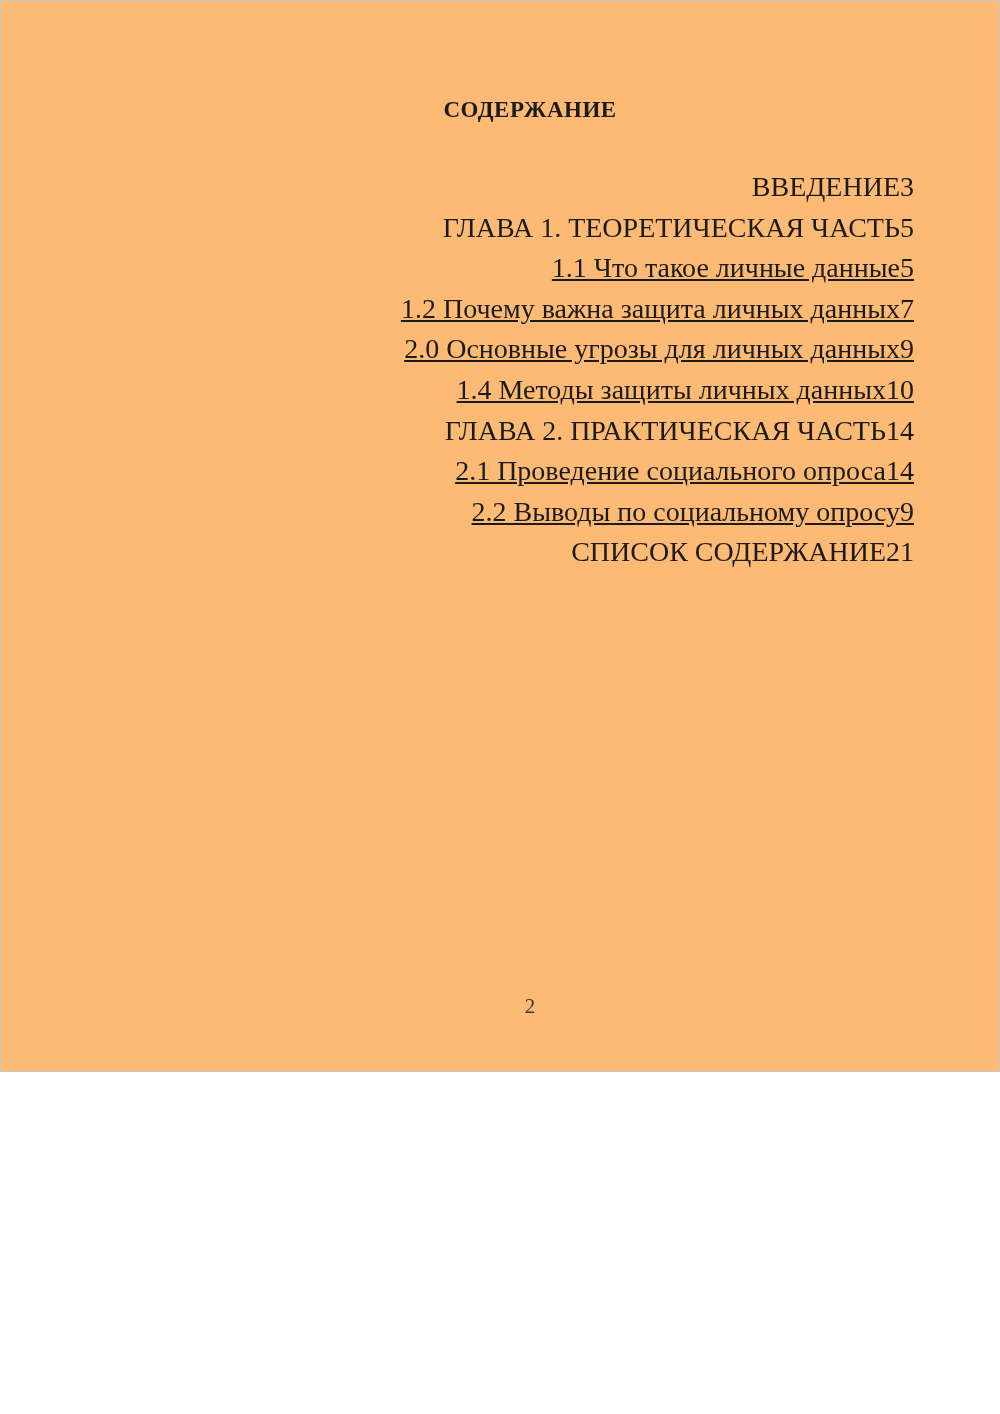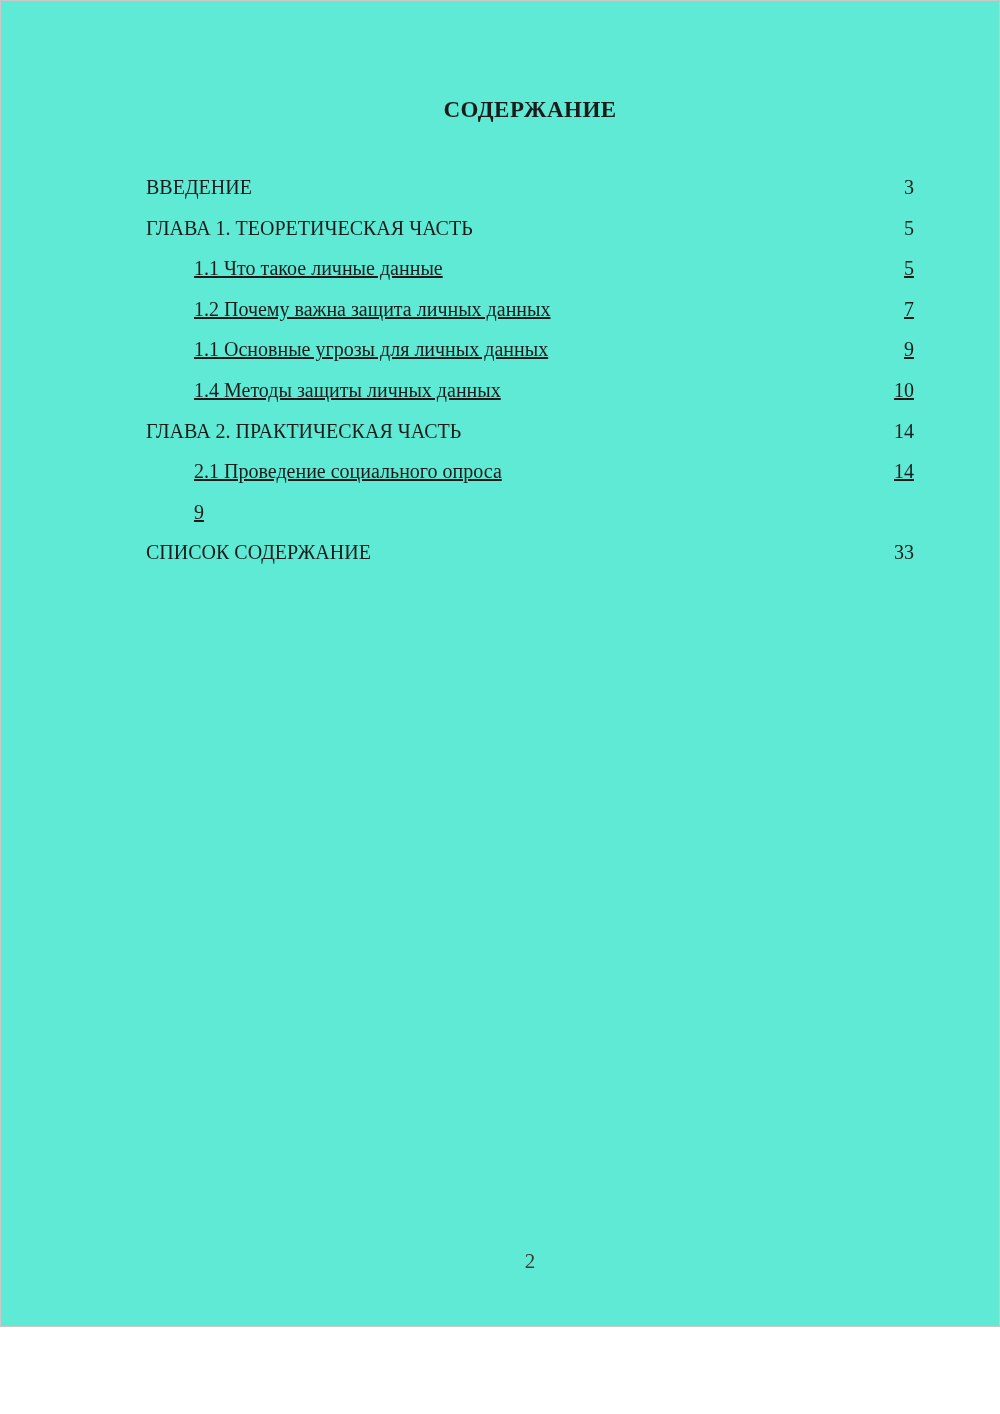--- a/index.html
+++ b/index.html
@@ -6,40 +6,40 @@
   html, body {
     width: 1000px;
     height: 1414px;
     background: #ffffff;
     font-family: "Liberation Serif", "DejaVu Serif", serif;
     color: #1b1b1b;
   }
   .page {
     position: relative;
     width: 1000px;
-    height: 1327px;
-    background: #5eead4;
+    height: 1072px;
+    background: #fdba74;
     border: 1px solid #c9c9c9;
     padding: 96px 85px 0 145px;
   }
   .doc-title {
     text-align: center;
     font-size: 23px;
     font-weight: bold;
     margin-bottom: 44px;
     letter-spacing: 0.5px;
   }
   .toc {
     width: 100%;
   }
   .toc-row {
     display: flex;
-    justify-content: space-between;
+    justify-content: flex-end;
     align-items: baseline;
-    font-size: 20px;
+    font-size: 28px;
     line-height: 40.6px;
   }
   .toc-row.indent-1 {
     padding-left: 48px;
     text-decoration: underline;
   }
   .toc-label {
     white-space: nowrap;
   }
   .toc-page {
@@ -79,46 +79,47 @@
       <span class="toc-label">1.1 Что такое личные данные</span>
       <span class="toc-page">5</span>
     </div>
 
     <div class="toc-row indent-1">
       <span class="toc-label">1.2 Почему важна защита личных данных</span>
       <span class="toc-page">7</span>
     </div>
 
     <div class="toc-row indent-1">
-      <span class="toc-label">1.1 Основные угрозы для личных данных</span>
+      <span class="toc-label">2.0 Основные угрозы для личных данных</span>
       <span class="toc-page">9</span>
     </div>
 
     <div class="toc-row indent-1">
       <span class="toc-label">1.4 Методы защиты личных данных</span>
       <span class="toc-page">10</span>
     </div>
 
     <div class="toc-row">
       <span class="toc-label">ГЛАВА 2. ПРАКТИЧЕСКАЯ ЧАСТЬ</span>
       <span class="toc-page">14</span>
     </div>
 
     <div class="toc-row indent-1">
       <span class="toc-label">2.1 Проведение социального опроса</span>
       <span class="toc-page">14</span>
     </div>
 
     <div class="toc-row indent-1">
+      <span class="toc-label">2.2 Выводы по социальному опросу</span>
       <span class="toc-page">9</span>
     </div>
 
 
     <div class="toc-row">
       <span class="toc-label">СПИСОК СОДЕРЖАНИЕ</span>
-      <span class="toc-page">33</span>
+      <span class="toc-page">21</span>
     </div>
 
   </div>
 
   <div class="page-footer">2</div>
 
 </div>
 
 </body></html>

